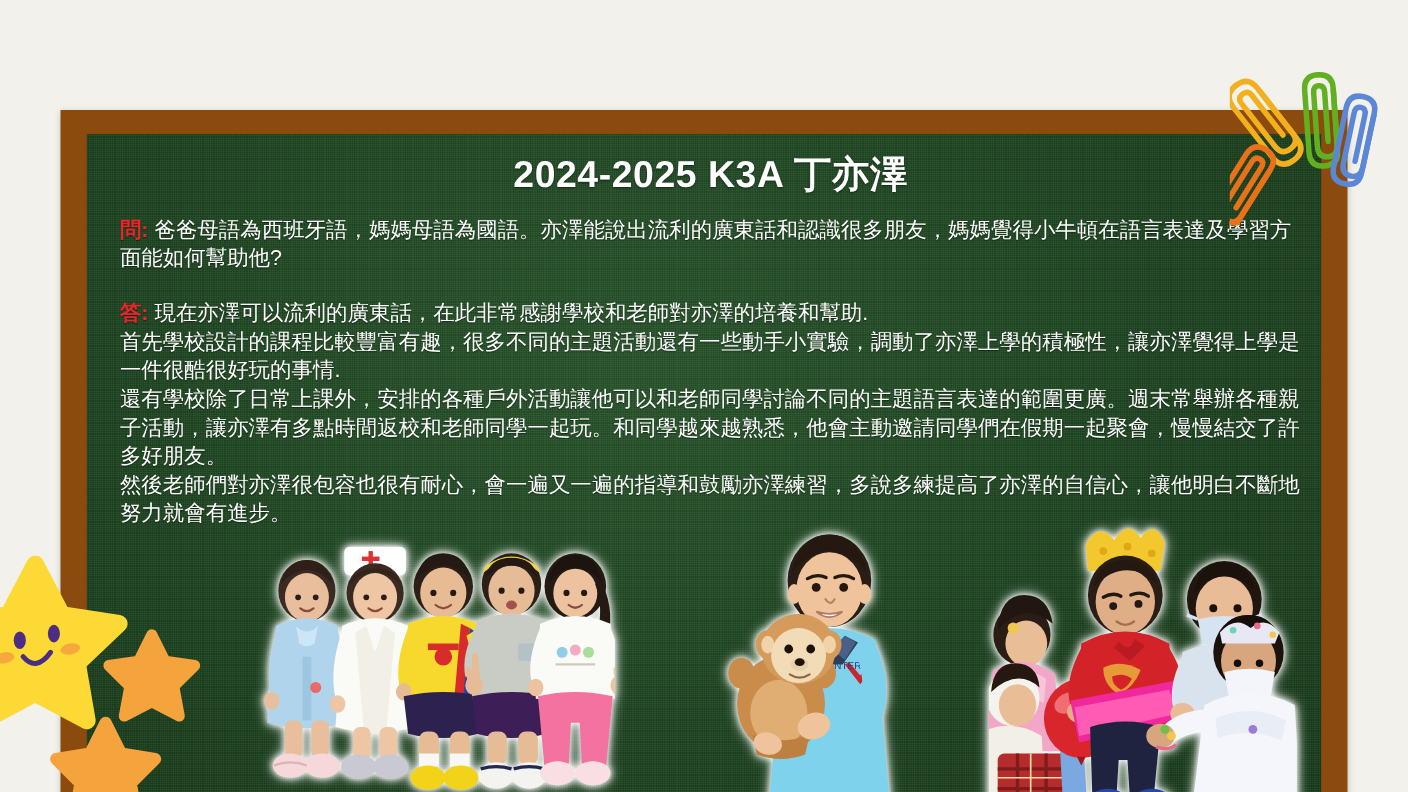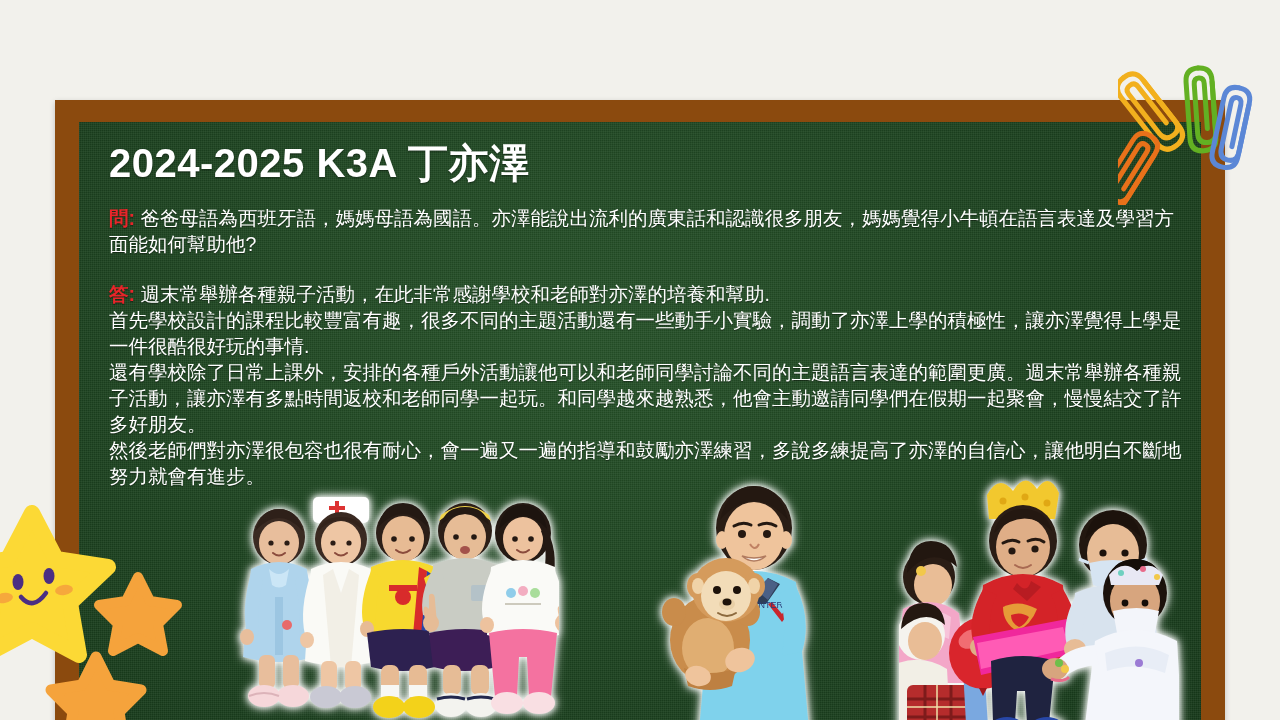--- a/index.html
+++ b/index.html
@@ -26,22 +26,22 @@
       radial-gradient(ellipse at 45% 35%, #27532a 0%, #1d4420 55%, #17391a 100%);
     overflow:hidden;
   }
 
   
   .board-text{
     position:absolute;left:30px;right:18px;top:14px;
     color:#FFFFFF;
   }
   .title{
-    text-align:left;
-    font-size:40px;font-weight:bold;
+    text-align:center;
+    font-size:34px;font-weight:bold;
     letter-spacing:.5px;
     margin:0 0 14px 0;
     text-shadow:0 1px 2px rgba(0,0,0,.45);
   }
   .para{
     font-size:19.5px;
     line-height:26px;
     text-shadow:0 1px 1px rgba(0,0,0,.45);
     margin:0;
   }
@@ -74,21 +74,21 @@
     <div class="board-inner">
 
       <div class="board-text">
         <div class="title">2024-2025 K3A 丁亦澤</div>
 
         <p class="para q">
           <span class="lbl">問</span><span class="lbl-colon">:</span><span> 爸爸母語為西班牙語，媽媽母語為國語。亦澤能說出流利的廣東話和認識很多朋友，媽媽覺得小牛頓在語言表達及學習方面能如何幫助他?</span>
         </p>
 
         <p class="para">
-          <span class="lbl">答</span><span class="lbl-colon">:</span><span> 週末常舉辦各種親子活動，在此非常感謝學校和老師對亦澤的培養和幫助.</span><br>
+          <span class="lbl">答</span><span class="lbl-colon">:</span><span> 現在亦澤可以流利的廣東話，在此非常感謝學校和老師對亦澤的培養和幫助.</span><br>
           <span>首先學校設計的課程比較豐富有趣，很多不同的主題活動還有一些動手小實驗，調動了亦澤上學的積極性，讓亦澤覺得上學是一件很酷很好玩的事情.</span><br>
           <span>還有學校除了日常上課外，安排的各種戶外活動讓他可以和老師同學討論不同的主題語言表達的範圍更廣。週末常舉辦各種親子活動，讓亦澤有多點時間返校和老師同學一起玩。和同學越來越熟悉，他會主動邀請同學們在假期一起聚會，慢慢結交了許多好朋友。</span><br>
           <span>然後老師們對亦澤很包容也很有耐心，會一遍又一遍的指導和鼓勵亦澤練習，多說多練提高了亦澤的自信心，讓他明白不斷地努力就會有進步。</span>
         </p>
       </div>
 
       <div class="photo" style="left:150px;top:355px;">
         <svg width="330" height="245" viewBox="0 0 330 245" xmlns="http://www.w3.org/2000/svg" aria-hidden="true">
           <defs>
             <clipPath id="p1c">

